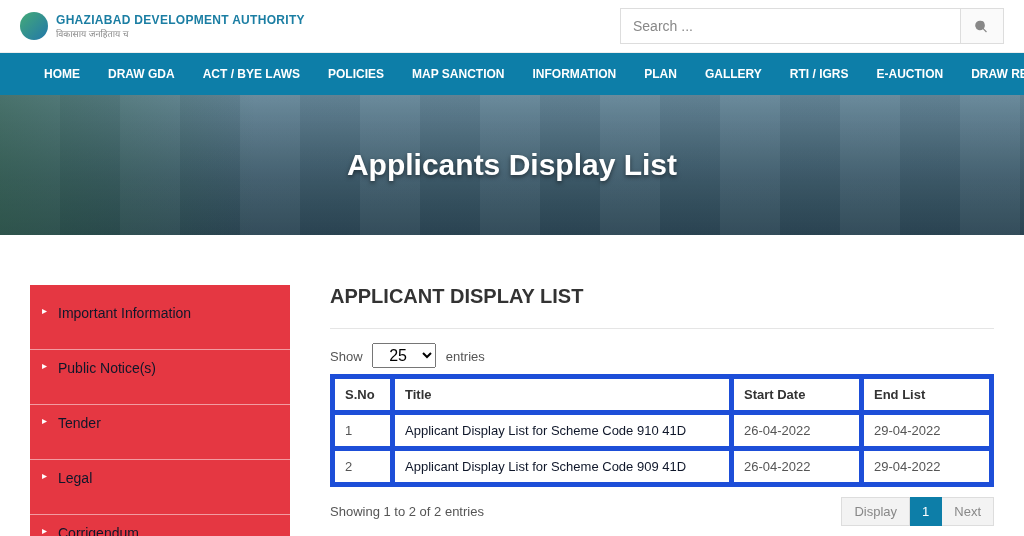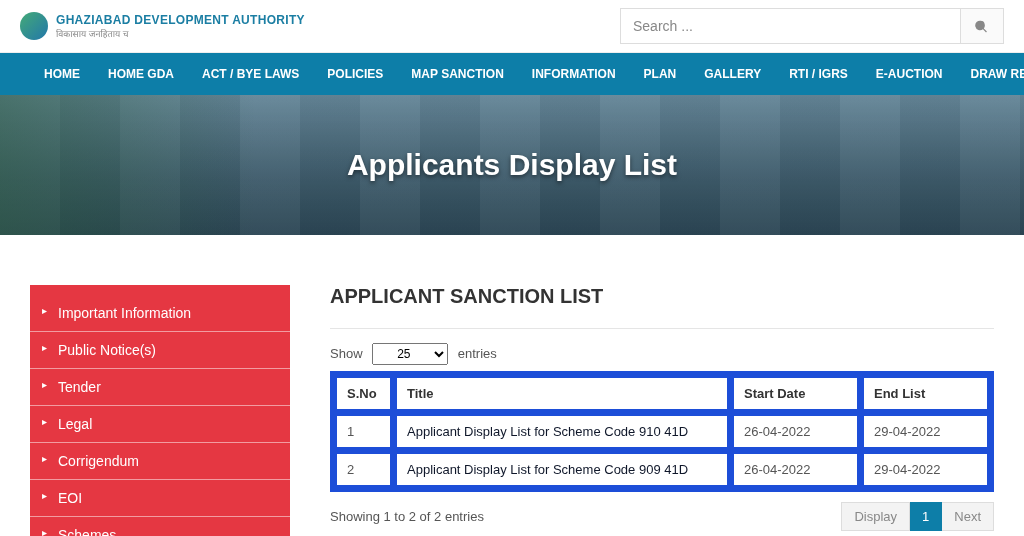--- a/index.html
+++ b/index.html
@@ -23,35 +23,35 @@
   .hero { position: relative; height: 140px; overflow: hidden; background: linear-gradient(180deg,#6a8da0 0%,#4a6d80 60%,#3a5d70 100%); display: flex; align-items: center; justify-content: center; }
   .hero::before { content:""; position:absolute; inset:0; background:
      linear-gradient(90deg, rgba(40,90,60,0.5) 0%, rgba(60,80,100,0) 25%),
      repeating-linear-gradient(90deg, rgba(255,255,255,0.04) 0 60px, rgba(0,0,0,0.04) 60px 120px),
      linear-gradient(0deg, rgba(0,0,0,0.25), rgba(0,0,0,0.05)); }
   .hero h1 { position: relative; color: #fff; font-size: 30px; font-weight: bold; text-shadow: 0 2px 4px rgba(0,0,0,0.5); }
   
   .content { display: flex; gap: 40px; padding: 50px 30px 20px 30px; max-width: 1024px; margin: 0 auto; }
   
   .sidebar { width: 260px; background: #e53742; padding: 10px 0 0 0; flex-shrink: 0; }
-  .side-item { color: #ffffff; font-size: 14px; padding: 10px 18px 10px 28px; border-bottom: 1px solid rgba(255,255,255,0.5); cursor: pointer; position: relative; }
+  .side-item { color: #0f172a; font-size: 14px; padding: 10px 18px 28px 28px; border-bottom: 1px solid rgba(255,255,255,0.5); cursor: pointer; position: relative; }
   .side-item::before { content: "\25B8"; position: absolute; left: 12px; top: 10px; font-size: 10px; color: #fff; }
   .side-item:last-child { border-bottom: none; }
   
   .main { flex: 1; }
   .section-title { font-size: 20px; font-weight: bold; color: #333; margin-bottom: 18px; }
   .divider { height: 1px; background: #e5e5e5; margin: 20px 0 14px; }
   
   .dt-top { display: flex; justify-content: space-between; align-items: center; font-size: 13px; color: #555; margin-bottom: 6px; }
-  .entries-select { margin: 0 6px; padding: 2px 20px; font-size: 12px; }
+  .entries-select { margin: 0 6px; padding: 2px 12px; font-size: 16px; }
   .search-lbl { margin-right: 4px; }
   .dt-search { width: 150px; height: 22px; border: 1px solid #ccc; padding: 0 4px; font-size: 12px; }
   
   table.data { width: 100%; border-collapse: collapse; font-size: 13px; }
-  table.data th, table.data td { border: 7px solid #1d4ed8; padding: 8px 10px; text-align: left; }
+  table.data th, table.data td { border: 5px solid #1d4ed8; padding: 8px 10px; text-align: left; }
   table.data th { font-weight: bold; color: #333; background: #fff; }
   table.data td { color: #555; }
   .title-link { color: #0f172a; text-decoration: none; cursor: pointer; }
   
   .dt-bottom { display: flex; justify-content: space-between; align-items: center; margin-top: 10px; font-size: 13px; color: #555; }
   .pager { display: flex; }
   .pg-btn { padding: 6px 12px; border: 1px solid #ddd; background: #f3f3f3; color: #888; font-size: 13px; cursor: pointer; }
   .pg-btn.active { background: #0d7ea8; color: #fff; border-color: #0d7ea8; }
   .pg-btn + .pg-btn { border-left: none; }
 </style>
@@ -72,21 +72,21 @@
     <button class="search-btn">
       <svg viewBox="0 0 16 16">
           <path d="M11 6.5A4.5 4.5 0 1 1 2 6.5a4.5 4.5 0 0 1 9 0zm-.9 4.3 3.5 3.5-1 1-3.5-3.5a5.5 5.5 0 1 1 1-1z"></path>
         </svg>
     </button>
   </div>
 </div>
 
 <nav class="navbar">
   <div class="nav-item">HOME</div>
-  <div class="nav-item">HOME GDA</div>
+  <div class="nav-item">DRAW GDA</div>
   <div class="nav-item">ACT / BYE LAWS</div>
   <div class="nav-item">POLICIES</div>
   <div class="nav-item">MAP SANCTION</div>
   <div class="nav-item">INFORMATION</div>
   <div class="nav-item">PLAN</div>
   <div class="nav-item">GALLERY</div>
   <div class="nav-item">RTI / IGRS</div>
   <div class="nav-item">E-AUCTION</div>
   <div class="nav-item">DRAW RESULTS</div>
 
@@ -102,21 +102,21 @@
     <div class="side-item">Public Notice(s)</div>
     <div class="side-item">Tender</div>
     <div class="side-item">Legal</div>
     <div class="side-item">Corrigendum</div>
     <div class="side-item">EOI</div>
     <div class="side-item">Schemes</div>
 
   </aside>
 
   <main class="main">
-    <h2 class="section-title">APPLICANT SANCTION LIST</h2>
+    <h2 class="section-title">APPLICANT DISPLAY LIST</h2>
     <div class="divider"></div>
 
     <div class="dt-top">
       <div>
         <span>Show</span>
         <select class="entries-select">
           <option>25</option>
         </select>
         <span>entries</span>
       </div>

